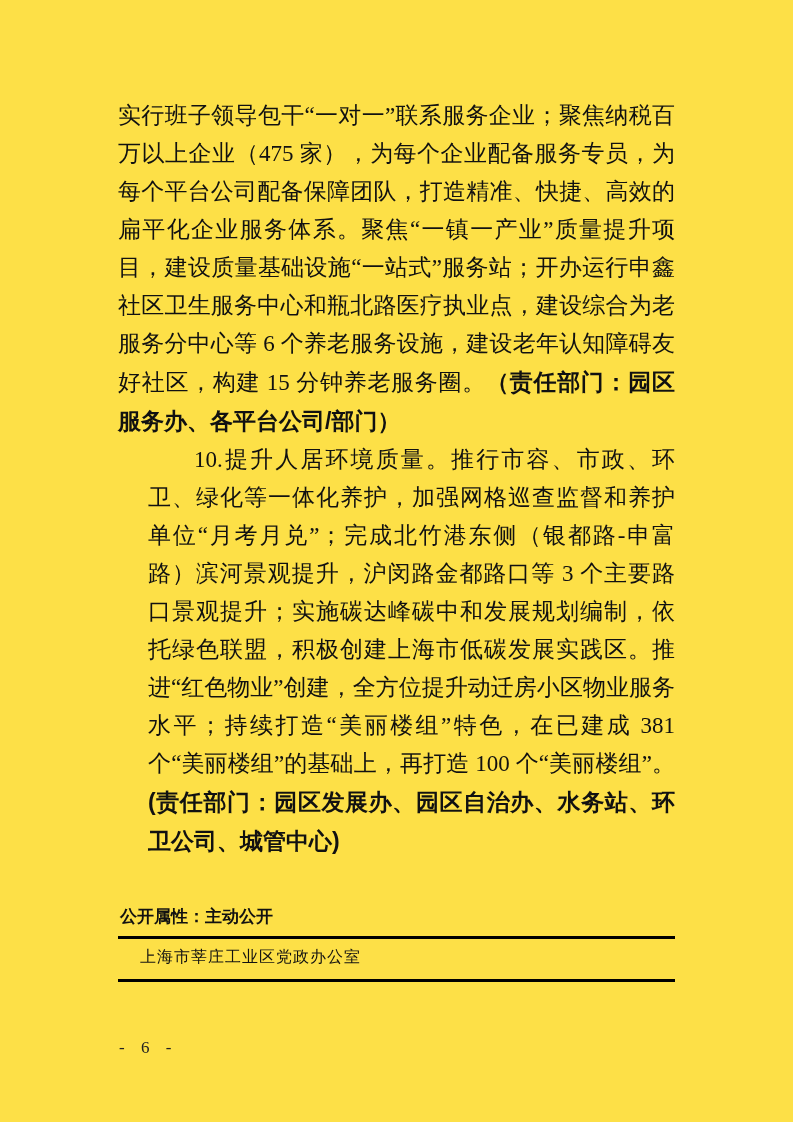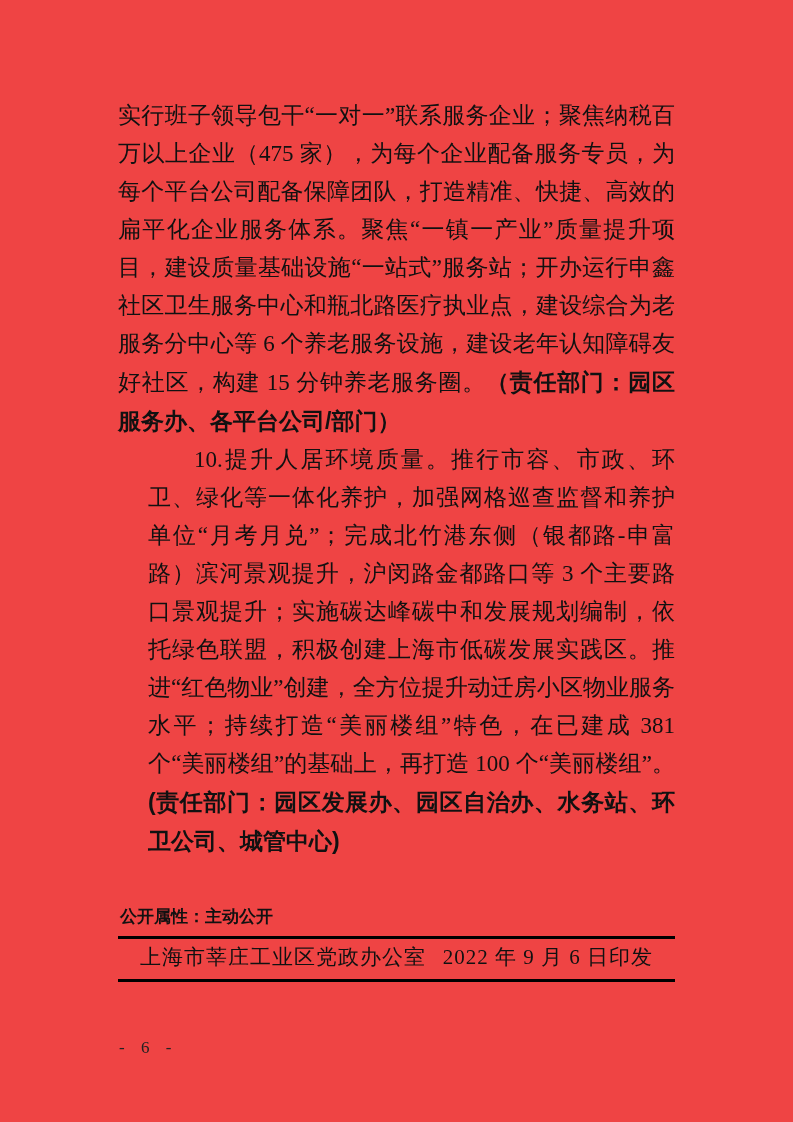--- a/index.html
+++ b/index.html
@@ -5,21 +5,21 @@
   html, body {
     margin: 0;
     padding: 0;
     background: #e8e8e8;
   }
   .page {
     position: relative;
     width: 793px;
     height: 1122px;
     margin: 0 auto;
-    background: #ef4444;
+    background: #fde047;
     overflow: hidden;
     font-family: "Liberation Serif", "DejaVu Serif", serif;
     color: #111111;
   }
   .content {
     position: absolute;
     left: 118px;
     top: 97px;
     width: 557px;
   }
@@ -57,21 +57,21 @@
     height: 0;
     border-top: 3px solid #000000;
   }
   .rule-top { margin-top: 5px; }
   .rule-bottom { margin-top: 2px; }
   .issuer-row {
     display: flex;
     justify-content: space-between;
     align-items: baseline;
     padding: 4px 22px 6px 22px;
-    font-size: 21px;
+    font-size: 16px;
     line-height: 28px;
   }
   .issuer-name { letter-spacing: 1px; }
   .print-date { letter-spacing: 1px; }
   .page-number {
     position: absolute;
     left: 119px;
     top: 1036px;
     font-size: 17px;
     line-height: 24px;
@@ -89,21 +89,20 @@
     <p class="para"><span class="seg-regular">实行班子领导包干“一对一”联系服务企业；聚焦纳税百万以上企业（475 家），为每个企业配备服务专员，为每个平台公司配备保障团队，打造精准、快捷、高效的扁平化企业服务体系。聚焦“一镇一产业”质量提升项目，建设质量基础设施“一站式”服务站；开办运行申鑫社区卫生服务中心和瓶北路医疗执业点，建设综合为老服务分中心等 6 个养老服务设施，建设老年认知障碍友好社区，构建 15 分钟养老服务圈。</span><span class="seg-bold">（责任部门：园区服务办、各平台公司/部门）</span></p>
 
     <p class="para indent"><span class="seg-regular">10.提升人居环境质量。推行市容、市政、环卫、绿化等一体化养护，加强网格巡查监督和养护单位“月考月兑”；完成北竹港东侧（银都路-申富路）滨河景观提升，沪闵路金都路口等 3 个主要路口景观提升；实施碳达峰碳中和发展规划编制，依托绿色联盟，积极创建上海市低碳发展实践区。推进“红色物业”创建，全方位提升动迁房小区物业服务水平；持续打造“美丽楼组”特色，在已建成 381 个“美丽楼组”的基础上，再打造 100 个“美丽楼组”。</span><span class="seg-bold">(责任部门：园区发展办、园区自治办、水务站、环卫公司、城管中心)</span></p>
 
 
     <div class="footer">
       <div class="disclosure">公开属性：主动公开</div>
       <div class="rule rule-top"></div>
       <div class="issuer-row">
         <span class="issuer-name">上海市莘庄工业区党政办公室</span>
-        <span class="print-date">2022 年 9 月 6 日印发</span>
       </div>
       <div class="rule rule-bottom"></div>
     </div>
 
   </div>
 
   <div class="page-number">- 6 -</div>
 
 </div>
 

